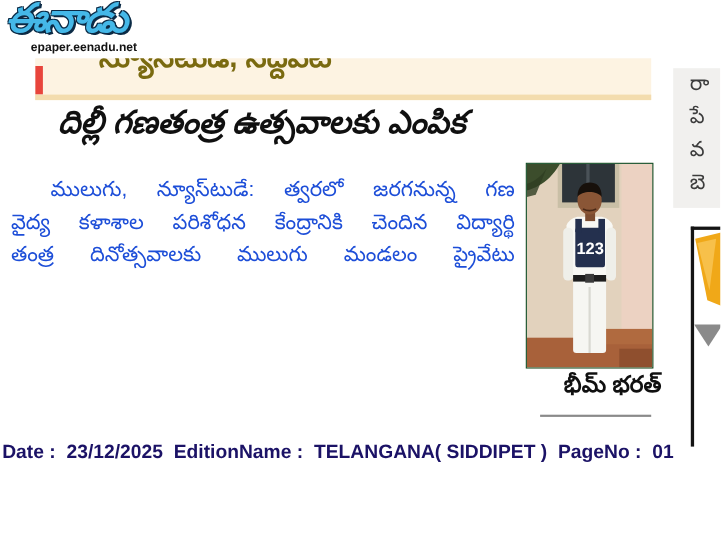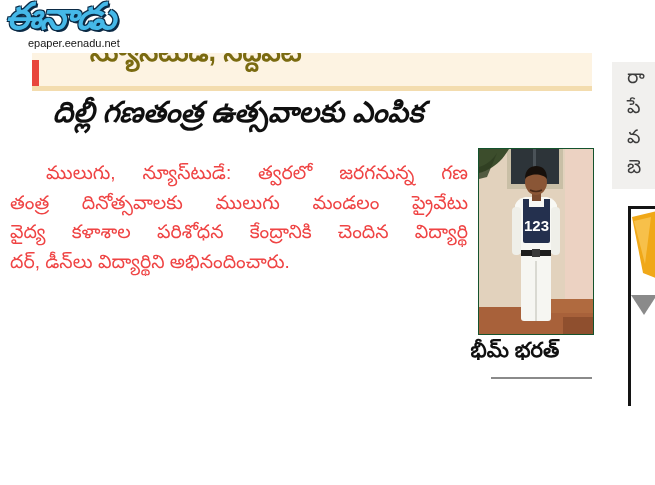--- a/index.html
+++ b/index.html
@@ -3,47 +3,47 @@
 <meta charset="utf-8">
 <style>
   html,body{margin:0;padding:0;background:#fff;}
   .page{position:relative;width:655px;height:485px;background:#ffffff;overflow:hidden;
         font-family:"Liberation Sans","DejaVu Sans",sans-serif;}
 
   
   .logo{position:absolute;left:5px;top:-4px;font-size:37px;font-weight:bold;font-style:italic;
         color:#45b8e8;letter-spacing:-2px;
         text-shadow:-1px -1px 0 #0c2b46,1px -1px 0 #0c2b46,-1px 1px 0 #0c2b46,1px 1px 0 #0c2b46,2px 2px 0 #0c2b46;}
-  .site-url{position:absolute;left:28px;top:37px;font-size:11px;font-weight:normal;color:#141414;}
+  .site-url{position:absolute;left:28px;top:37px;font-size:11px;font-weight:bold;color:#141414;}
 
   
   .top-strip{position:absolute;left:32px;top:53px;width:560px;height:33px;background:#fdf3e2;
              border-bottom:5px solid #f3dcae;overflow:hidden;}
   .strip-red{position:absolute;left:0;top:7px;width:7px;height:26px;background:#e8453c;}
   .strip-text{position:absolute;left:58px;top:-16px;font-size:27px;font-weight:bold;color:#7a6a10;
               white-space:nowrap;}
 
   
   .side-column{position:absolute;left:612px;top:62px;width:43px;height:127px;background:#f1f0ee;
                overflow:hidden;}
   .side-char{margin-left:15px;font-size:19px;line-height:30px;color:#3c3c3c;}
 
   
   .headline{position:absolute;left:12px;top:96px;width:452px;text-align:center;
             font-size:29px;font-weight:bold;color:#101010;font-style:italic;}
-  .body-text{position:absolute;left:10px;top:158px;width:458px;font-size:19px;color:#ef4444;}
+  .body-text{position:absolute;left:10px;top:158px;width:458px;font-size:19px;color:#1d4ed8;}
   .bline{height:29.5px;line-height:29.5px;text-align:justify;text-align-last:justify;
          white-space:nowrap;overflow:hidden;}
   .bline.first{text-indent:36px;}
   .bline.last{text-align-last:left;}
 
   
   .photo-frame{position:absolute;left:478px;top:148px;width:114px;height:185px;
                border:1px solid #14532d;overflow:hidden;background:#e3d3be;}
-  .caption{position:absolute;left:454px;top:338px;width:122px;text-align:center;
+  .caption{position:absolute;left:496px;top:338px;width:122px;text-align:center;
            font-size:21px;font-weight:bold;color:#101010;}
   .caption-rule{position:absolute;left:491px;top:377px;width:101px;height:0;
                 border-top:2px solid #8a8a8a;}
 
   
   .ad-box{position:absolute;left:628px;top:206px;width:27px;height:197px;background:#fff;
           border-left:3px solid #141414;border-top:3px solid #141414;overflow:hidden;}
 
   
   .footer-line{position:absolute;left:2px;top:400px;font-size:17.5px;font-weight:bold;
@@ -67,23 +67,22 @@
     <div class="side-char">రా</div>
     <div class="side-char">పే</div>
     <div class="side-char">వ</div>
     <div class="side-char">బె</div>
   </div>
 
   <div class="headline">దిల్లీ గణతంత్ర ఉత్సవాలకు ఎంపిక</div>
 
   <div class="body-text">
     <div class="bline first">ములుగు, న్యూస్‌టుడే: త్వరలో జరగనున్న గణ</div>
+    <div class="bline">వైద్య కళాశాల పరిశోధన కేంద్రానికి చెందిన విద్యార్థి</div>
     <div class="bline">తంత్ర దినోత్సవాలకు ములుగు మండలం ప్రైవేటు</div>
-    <div class="bline">వైద్య కళాశాల పరిశోధన కేంద్రానికి చెందిన విద్యార్థి</div>
-    <div class="bline last">దర్, డీన్‌లు విద్యార్థిని అభినందించారు.</div>
   </div>
 
   <div class="photo-frame">
     <svg width="114" height="185" viewBox="0 0 114 185" xmlns="http://www.w3.org/2000/svg">
 
       <rect x="0" y="0" width="114" height="185" fill="#e2d2bd"></rect>
       <rect x="86" y="0" width="28" height="170" fill="#ecd2c2"></rect>
 
       <rect x="28" y="0" width="56" height="40" fill="#c9bfa6"></rect>
       <rect x="32" y="0" width="48" height="35" fill="#2d3439"></rect>
@@ -122,14 +121,19 @@
   <div class="caption-rule"></div>
 
   <div class="ad-box">
     <svg width="27" height="197" viewBox="0 0 27 197" xmlns="http://www.w3.org/2000/svg">
       <polygon points="1,8 26,2 27,70 12,64" fill="#f0a818"></polygon>
       <polygon points="3,12 20,8 14,55" fill="#f7c04a"></polygon>
       <polygon points="0,86 26,86 13,106" fill="#8a8a8a"></polygon>
     </svg>
   </div>
 
+  <div class="footer-line">
+    <span>Date : </span><span>23/12/2025</span>
+    <span>EditionName : </span><span>TELANGANA( SIDDIPET )</span>
+    <span>PageNo : </span><span>01</span>
+  </div>
 
 </div>
 
 </body></html>

